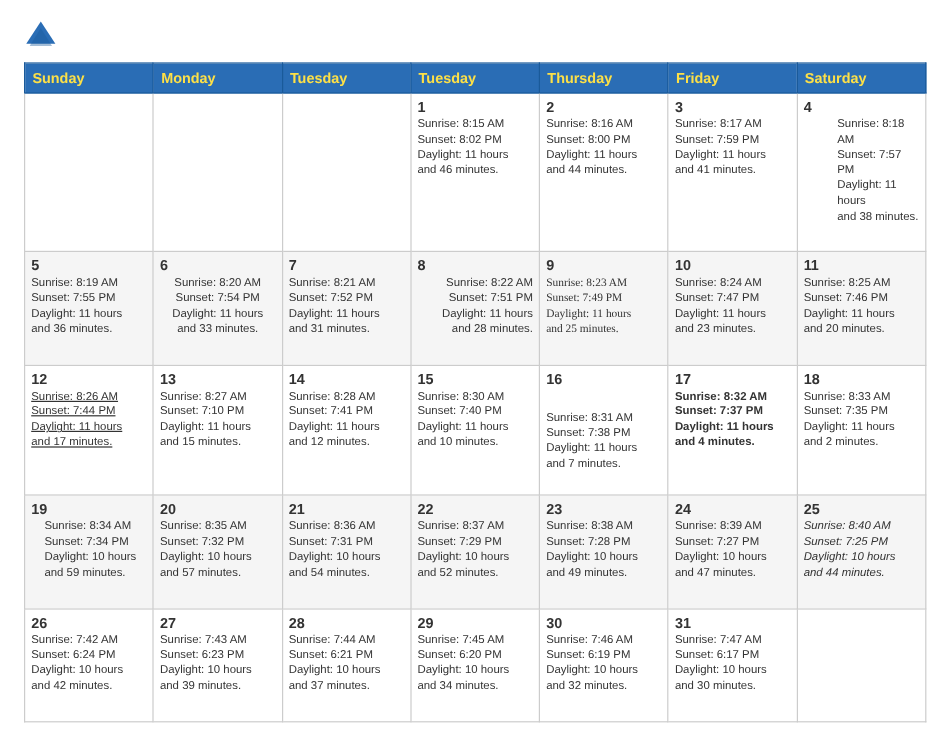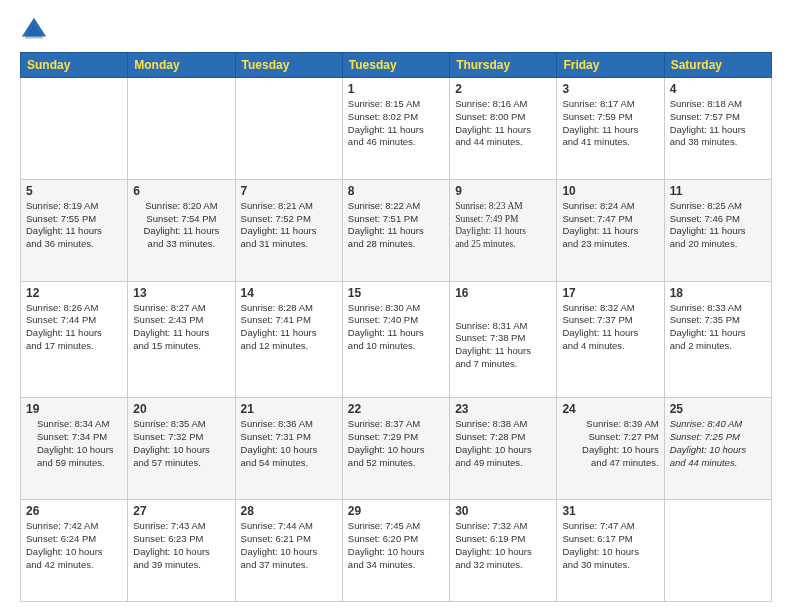--- a/index.html
+++ b/index.html
@@ -147,21 +147,21 @@
           </td>
           <td>
             <div class="day-number">3</div>
             <div class="day-info" style="white-space: pre-line;">Sunrise: 8:17 AM
 Sunset: 7:59 PM
 Daylight: 11 hours
 and 41 minutes.</div>
           </td>
           <td>
             <div class="day-number">4</div>
-            <div class="day-info" style="white-space: pre-line;">Sunrise: 8:18 AM
+            <div class="day-info" style="white-space: pre-line; margin-left: 28px;">Sunrise: 8:18 AM
 Sunset: 7:57 PM
 Daylight: 11 hours
 and 38 minutes.</div>
           </td>
         </tr>
         <tr>
           <td>
             <div class="day-number">5</div>
             <div class="day-info" style="white-space: pre-line;">Sunrise: 8:19 AM
 Sunset: 7:55 PM
@@ -177,21 +177,21 @@
           </td>
           <td>
             <div class="day-number">7</div>
             <div class="day-info" style="white-space: pre-line;">Sunrise: 8:21 AM
 Sunset: 7:52 PM
 Daylight: 11 hours
 and 31 minutes.</div>
           </td>
           <td>
             <div class="day-number">8</div>
-            <div class="day-info" style="white-space: pre-line;">Sunrise: 8:22 AM
+            <div class="day-info" style="white-space: pre-line; text-align: right;">Sunrise: 8:22 AM
 Sunset: 7:51 PM
 Daylight: 11 hours
 and 28 minutes.</div>
           </td>
           <td>
             <div class="day-number">9</div>
             <div class="day-info" style="white-space: pre-line; font-family: Liberation Serif, serif;">Sunrise: 8:23 AM
 Sunset: 7:49 PM
 Daylight: 11 hours
 and 25 minutes.</div>
@@ -207,29 +207,29 @@
             <div class="day-number">11</div>
             <div class="day-info" style="white-space: pre-line;">Sunrise: 8:25 AM
 Sunset: 7:46 PM
 Daylight: 11 hours
 and 20 minutes.</div>
           </td>
         </tr>
         <tr>
           <td>
             <div class="day-number">12</div>
-            <div class="day-info" style="white-space: pre-line;">Sunrise: 8:26 AM
+            <div class="day-info" style="white-space: pre-line; text-decoration: underline;">Sunrise: 8:26 AM
 Sunset: 7:44 PM
 Daylight: 11 hours
 and 17 minutes.</div>
           </td>
           <td>
             <div class="day-number">13</div>
             <div class="day-info" style="white-space: pre-line;">Sunrise: 8:27 AM
-Sunset: 2:43 PM
+Sunset: 7:10 PM
 Daylight: 11 hours
 and 15 minutes.</div>
           </td>
           <td>
             <div class="day-number">14</div>
             <div class="day-info" style="white-space: pre-line;">Sunrise: 8:28 AM
 Sunset: 7:41 PM
 Daylight: 11 hours
 and 12 minutes.</div>
           </td>
@@ -242,21 +242,21 @@
           </td>
           <td>
             <div class="day-number">16</div>
             <div class="day-info" style="white-space: pre-line; margin-top: 20px;">Sunrise: 8:31 AM
 Sunset: 7:38 PM
 Daylight: 11 hours
 and 7 minutes.</div>
           </td>
           <td>
             <div class="day-number">17</div>
-            <div class="day-info" style="white-space: pre-line;">Sunrise: 8:32 AM
+            <div class="day-info" style="white-space: pre-line; font-weight: bold;">Sunrise: 8:32 AM
 Sunset: 7:37 PM
 Daylight: 11 hours
 and 4 minutes.</div>
           </td>
           <td>
             <div class="day-number">18</div>
             <div class="day-info" style="white-space: pre-line;">Sunrise: 8:33 AM
 Sunset: 7:35 PM
 Daylight: 11 hours
 and 2 minutes.</div>
@@ -293,21 +293,21 @@
           </td>
           <td>
             <div class="day-number">23</div>
             <div class="day-info" style="white-space: pre-line;">Sunrise: 8:38 AM
 Sunset: 7:28 PM
 Daylight: 10 hours
 and 49 minutes.</div>
           </td>
           <td>
             <div class="day-number">24</div>
-            <div class="day-info" style="white-space: pre-line; text-align: right;">Sunrise: 8:39 AM
+            <div class="day-info" style="white-space: pre-line;">Sunrise: 8:39 AM
 Sunset: 7:27 PM
 Daylight: 10 hours
 and 47 minutes.</div>
           </td>
           <td>
             <div class="day-number">25</div>
             <div class="day-info" style="white-space: pre-line; font-style: italic;">Sunrise: 8:40 AM
 Sunset: 7:25 PM
 Daylight: 10 hours
 and 44 minutes.</div>
@@ -337,21 +337,21 @@
           </td>
           <td>
             <div class="day-number">29</div>
             <div class="day-info" style="white-space: pre-line;">Sunrise: 7:45 AM
 Sunset: 6:20 PM
 Daylight: 10 hours
 and 34 minutes.</div>
           </td>
           <td>
             <div class="day-number">30</div>
-            <div class="day-info" style="white-space: pre-line;">Sunrise: 7:32 AM
+            <div class="day-info" style="white-space: pre-line;">Sunrise: 7:46 AM
 Sunset: 6:19 PM
 Daylight: 10 hours
 and 32 minutes.</div>
           </td>
           <td>
             <div class="day-number">31</div>
             <div class="day-info" style="white-space: pre-line;">Sunrise: 7:47 AM
 Sunset: 6:17 PM
 Daylight: 10 hours
 and 30 minutes.</div>

